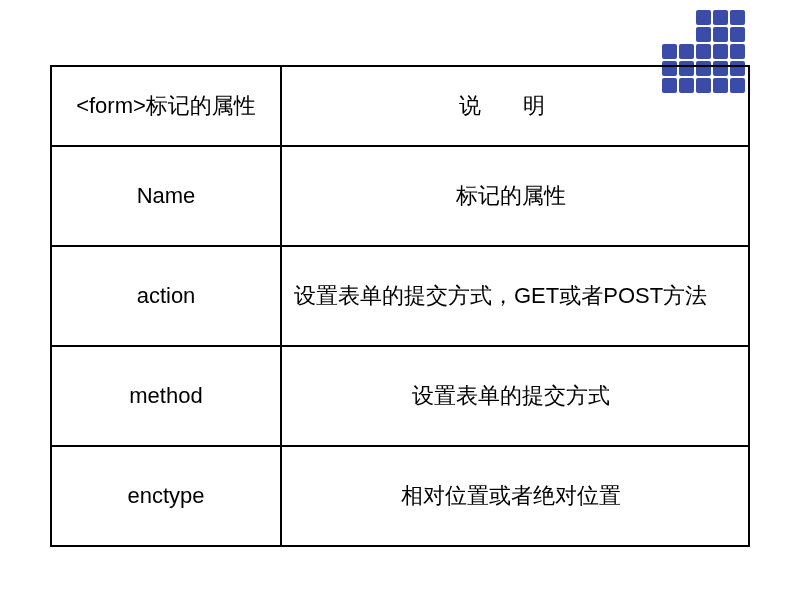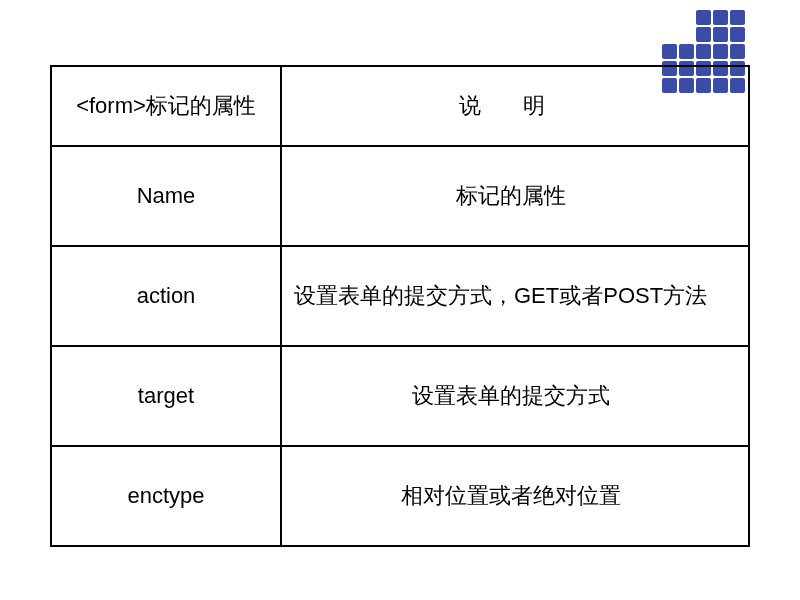--- a/index.html
+++ b/index.html
@@ -104,21 +104,21 @@
     </tr>
     <tr>
       <td class="col-left">Name</td>
       <td class="col-right">标记的属性</td>
     </tr>
     <tr>
       <td class="col-left">action</td>
       <td class="col-right left-align">设置表单的提交方式，GET或者POST方法</td>
     </tr>
     <tr>
-      <td class="col-left">target</td>
+      <td class="col-left">method</td>
       <td class="col-right">设置表单的提交方式</td>
     </tr>
     <tr>
       <td class="col-left">enctype</td>
       <td class="col-right">相对位置或者绝对位置</td>
     </tr>
   </tbody>
     </table>
 </div>
 

